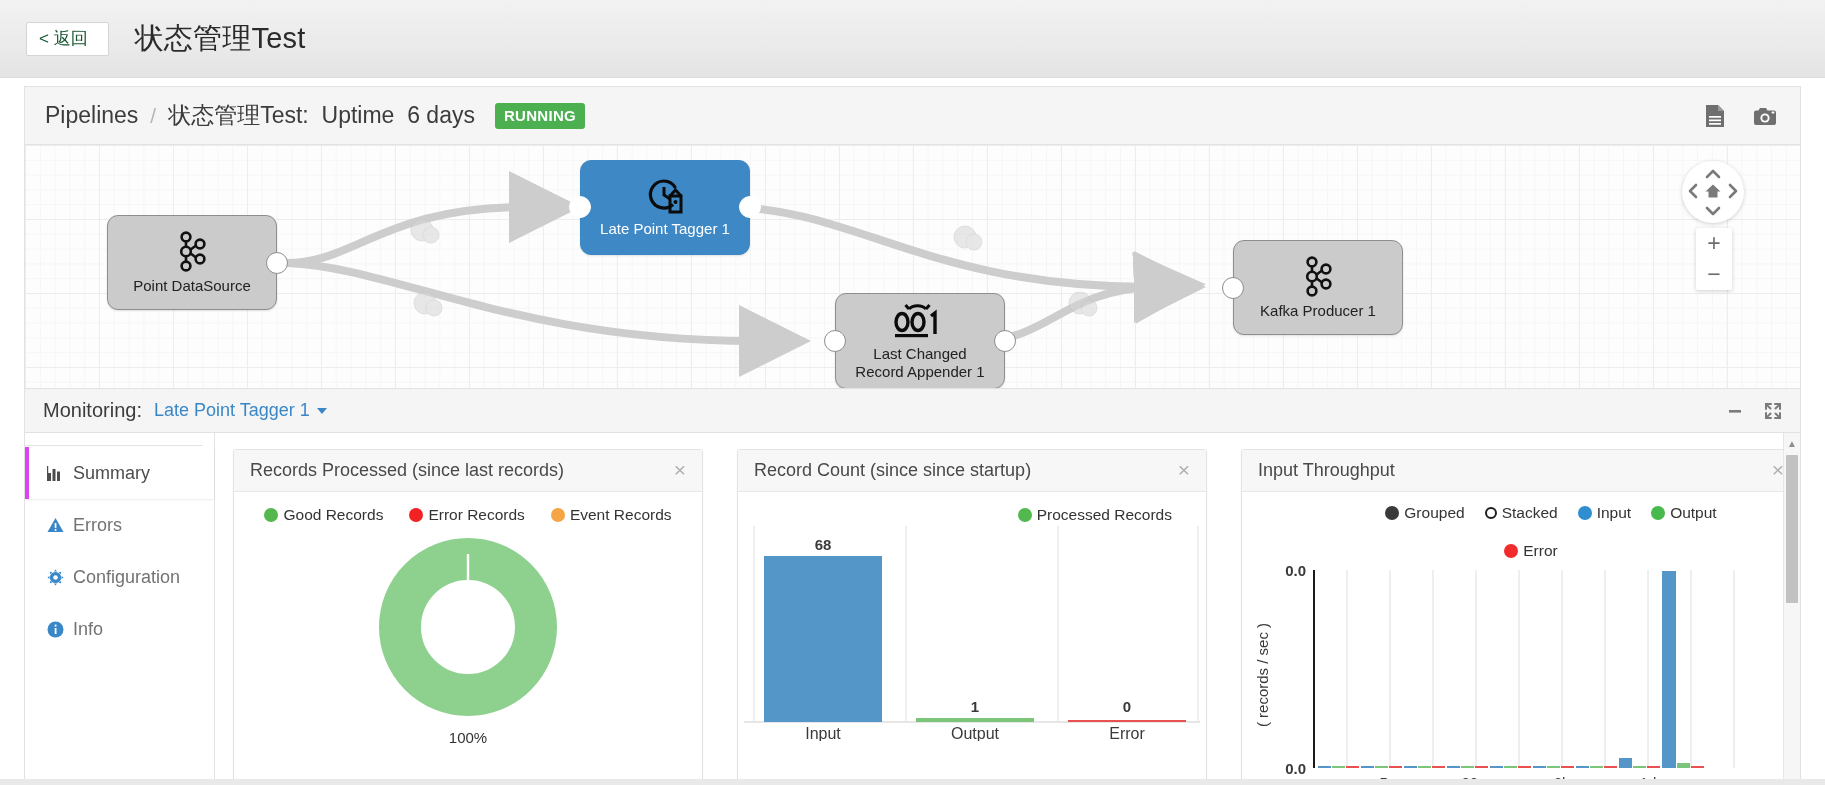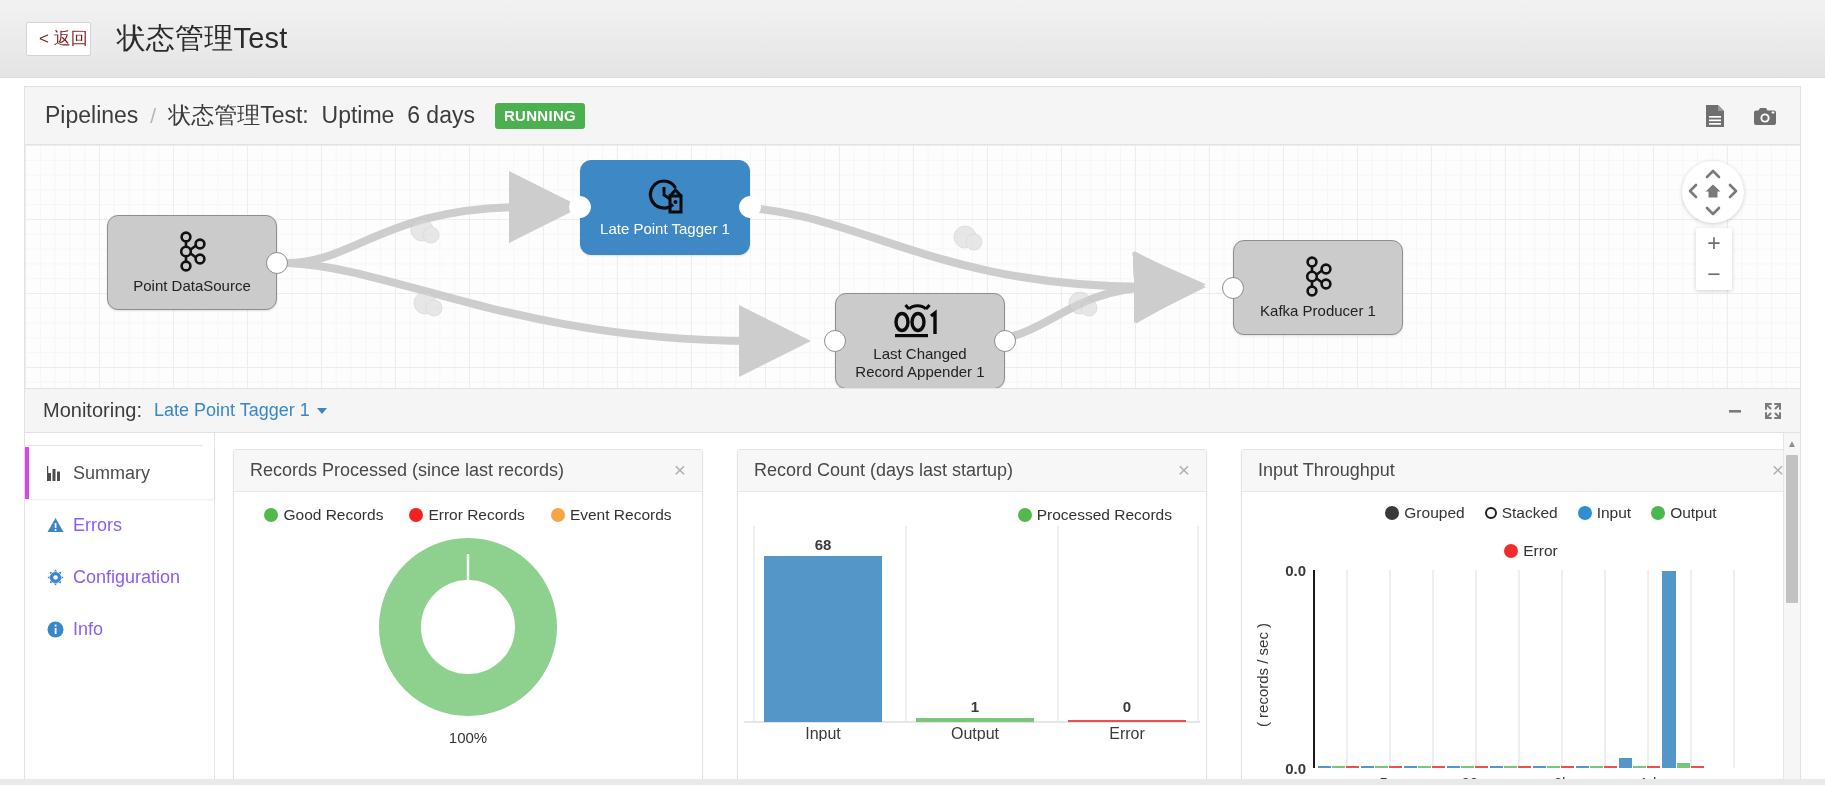--- a/index.html
+++ b/index.html
@@ -19,23 +19,23 @@
     height: 78px;
     background: linear-gradient(to bottom, #f2f2f2 0%, #eaeaea 60%, #e4e4e4 100%);
     display: flex; align-items: center;
     padding-left: 26px;
     border-bottom: 1px solid #dcdcdc;
   }
   .back-btn {
     background: #ffffff;
     border: 1px solid #d4d4d4;
     border-radius: 2px;
-    padding: 7px 2px 8px 12px;
+    padding: 7px 20px 8px 12px;
     font-size: 17px;
-    color: #7f1d1d;
+    color: #14532d;
     line-height: 1;
     cursor: pointer;
     white-space: nowrap;
   }
   .app-title {
     margin-left: 26px;
     font-size: 29px;
     color: #2b2b2b;
     font-weight: 400;
     letter-spacing: .2px;
@@ -223,21 +223,21 @@
     position: absolute; left: 0; top: 0;
     width: 178px; height: 12px;
     background: #ffffff;
     border-bottom: 1px solid #e4e4e4;
   }
   .tab {
     display: flex; align-items: center;
     height: 52px;
     padding-left: 22px;
     font-size: 18px;
-    color: #8b5cf6;
+    color: #737373;
     cursor: pointer;
   }
   .tab .tab-ico { margin-right: 9px; display: inline-flex; align-items: center; }
   .tab.active {
     color: #4d4d4d;
     border-left: 4px solid #d946ef;
     padding-left: 18px;
     background: #ffffff;
     box-shadow: 0 1px 2px rgba(0,0,0,.08);
     position: relative; z-index: 2;
@@ -591,21 +591,21 @@
               <circle cx="95" cy="95" r="68" fill="none" stroke="#8ed18e" stroke-width="42"></circle>
               <line x1="95" y1="22" x2="95" y2="68" stroke="#ffffff" stroke-width="2.4"></line>
             </svg>
             <div class="donut-pct">100%</div>
           </div>
         </div>
       </div>
 
       <div class="panel p2">
         <div class="panel-head">
-          <span class="panel-title">Record Count (days last startup)</span>
+          <span class="panel-title">Record Count (since since startup)</span>
           <span class="panel-close">×</span>
         </div>
         <div class="panel-body">
           <div class="legend-row legend-right">
             <span class="legend-item">
               <i class="dot" style="background:#53b94e"></i>
               <span>Processed Records</span>
             </span>
           </div>
 

